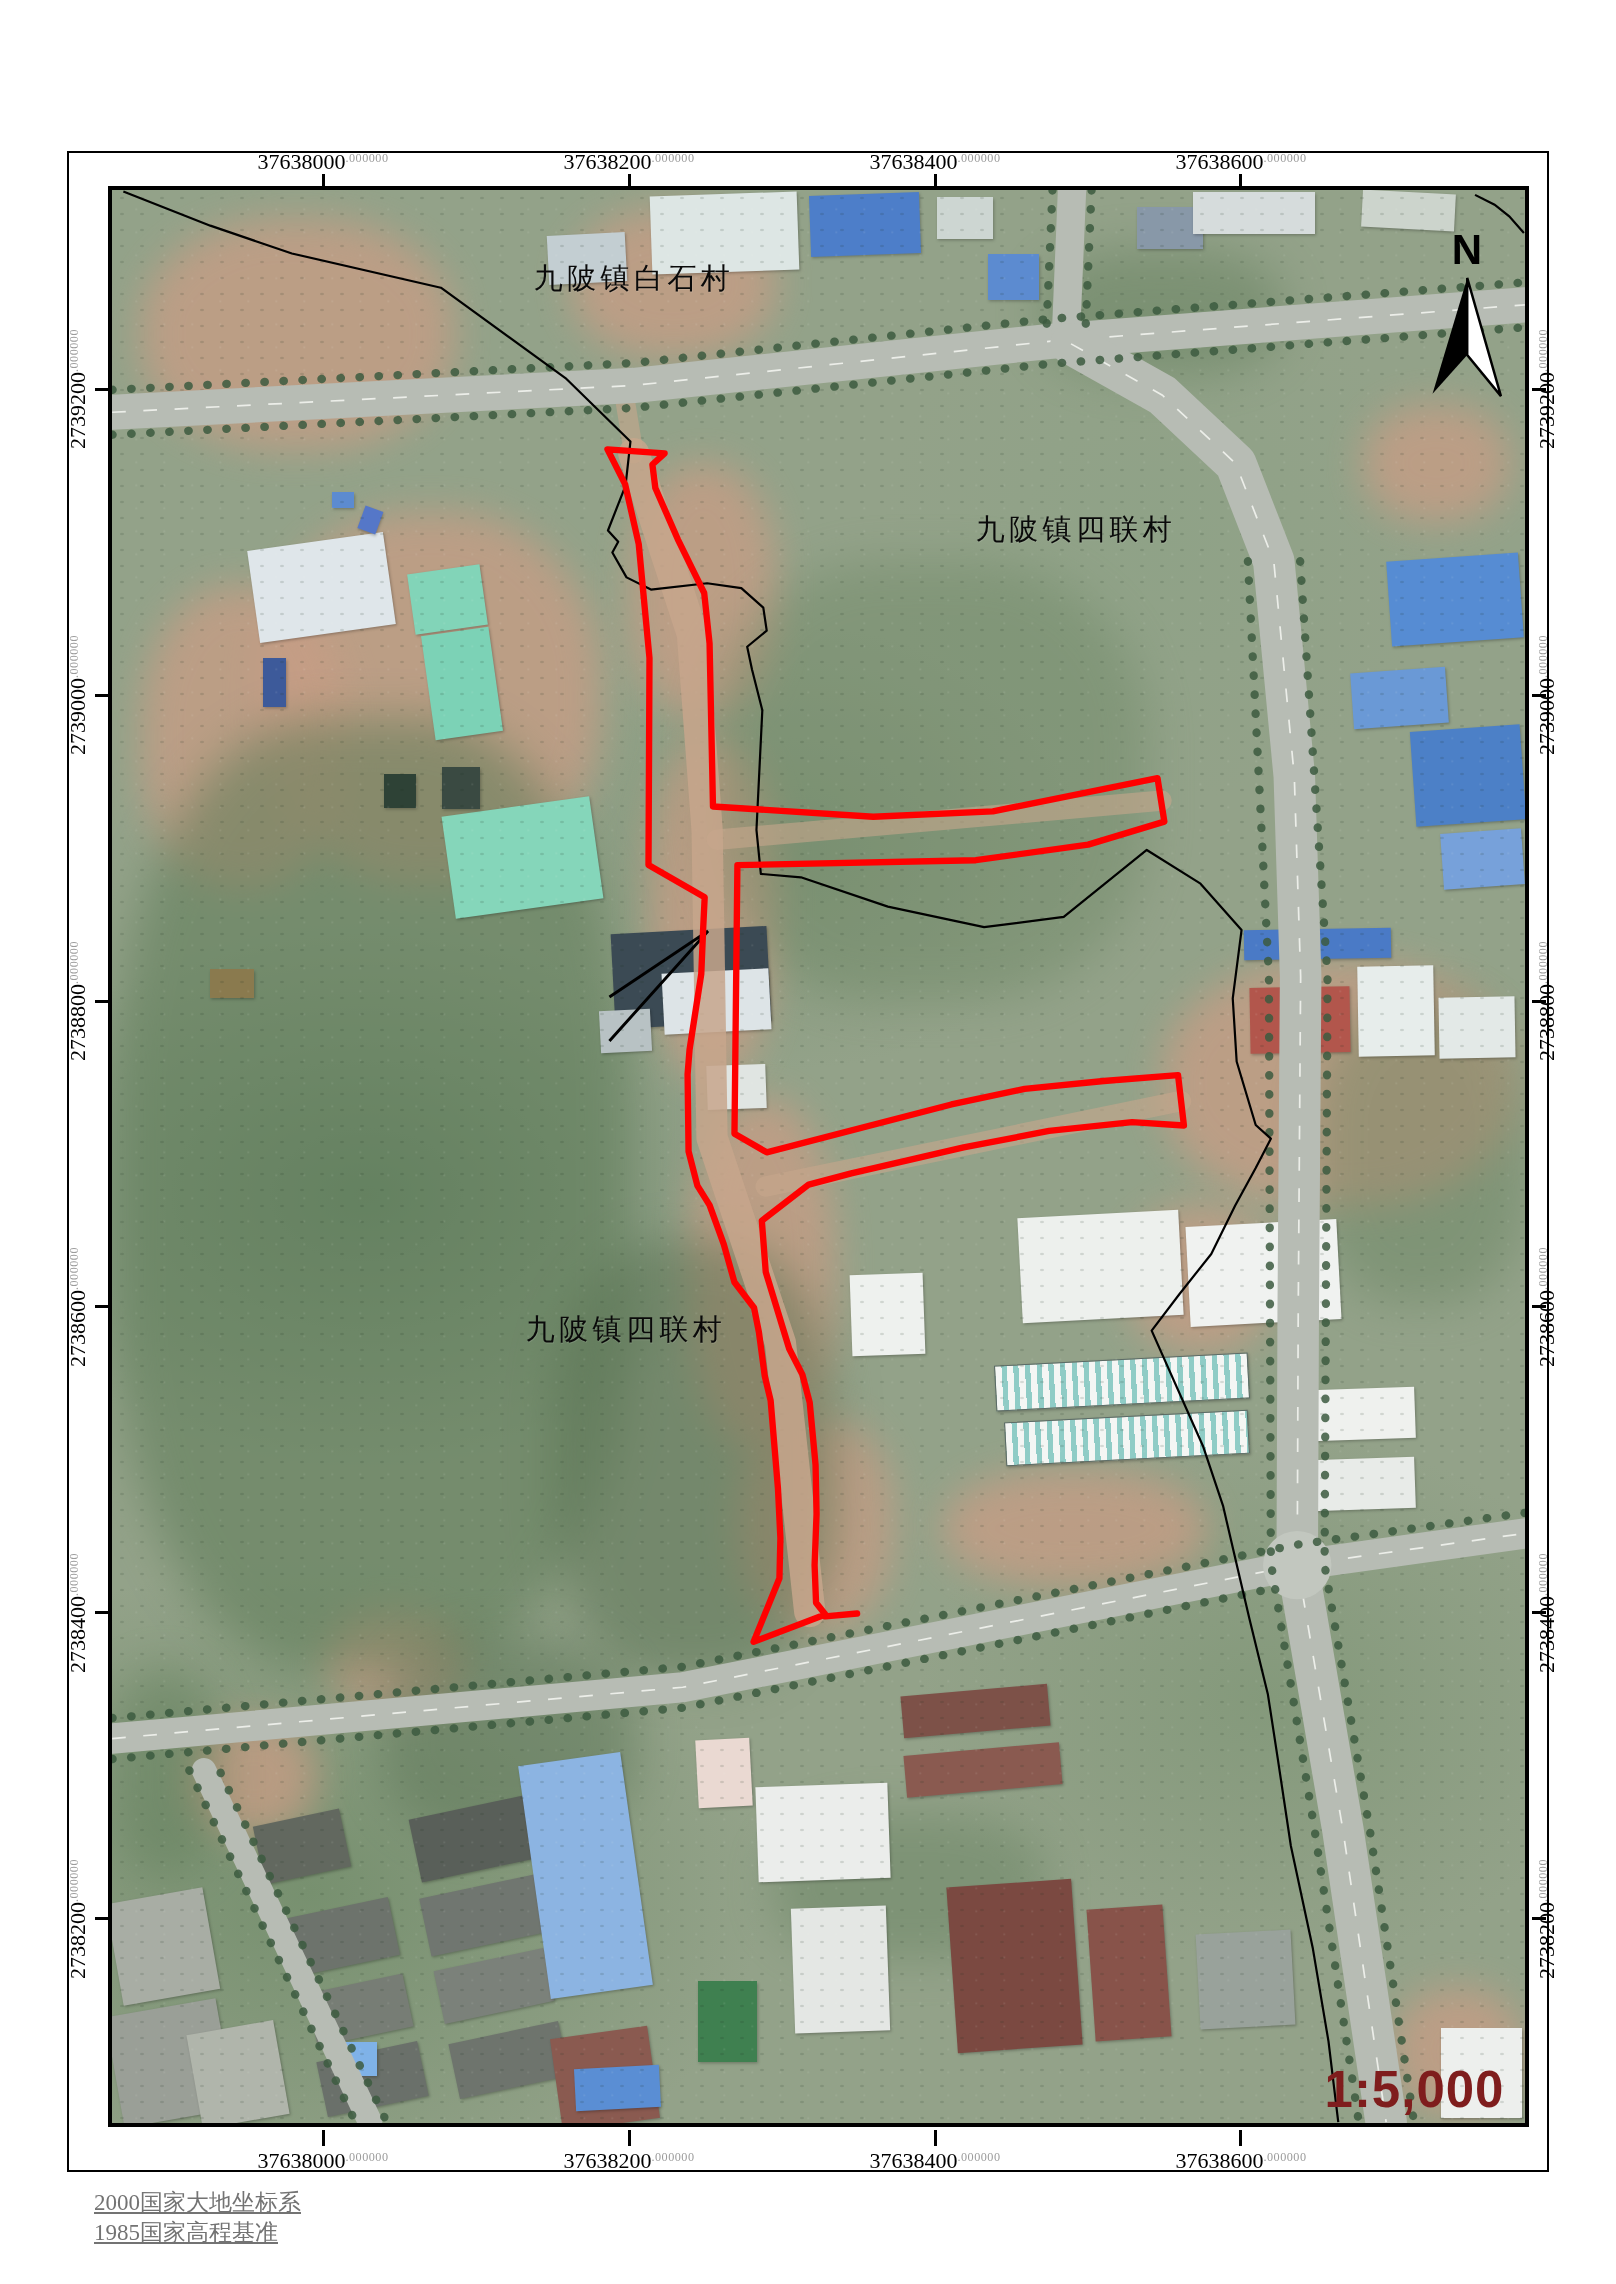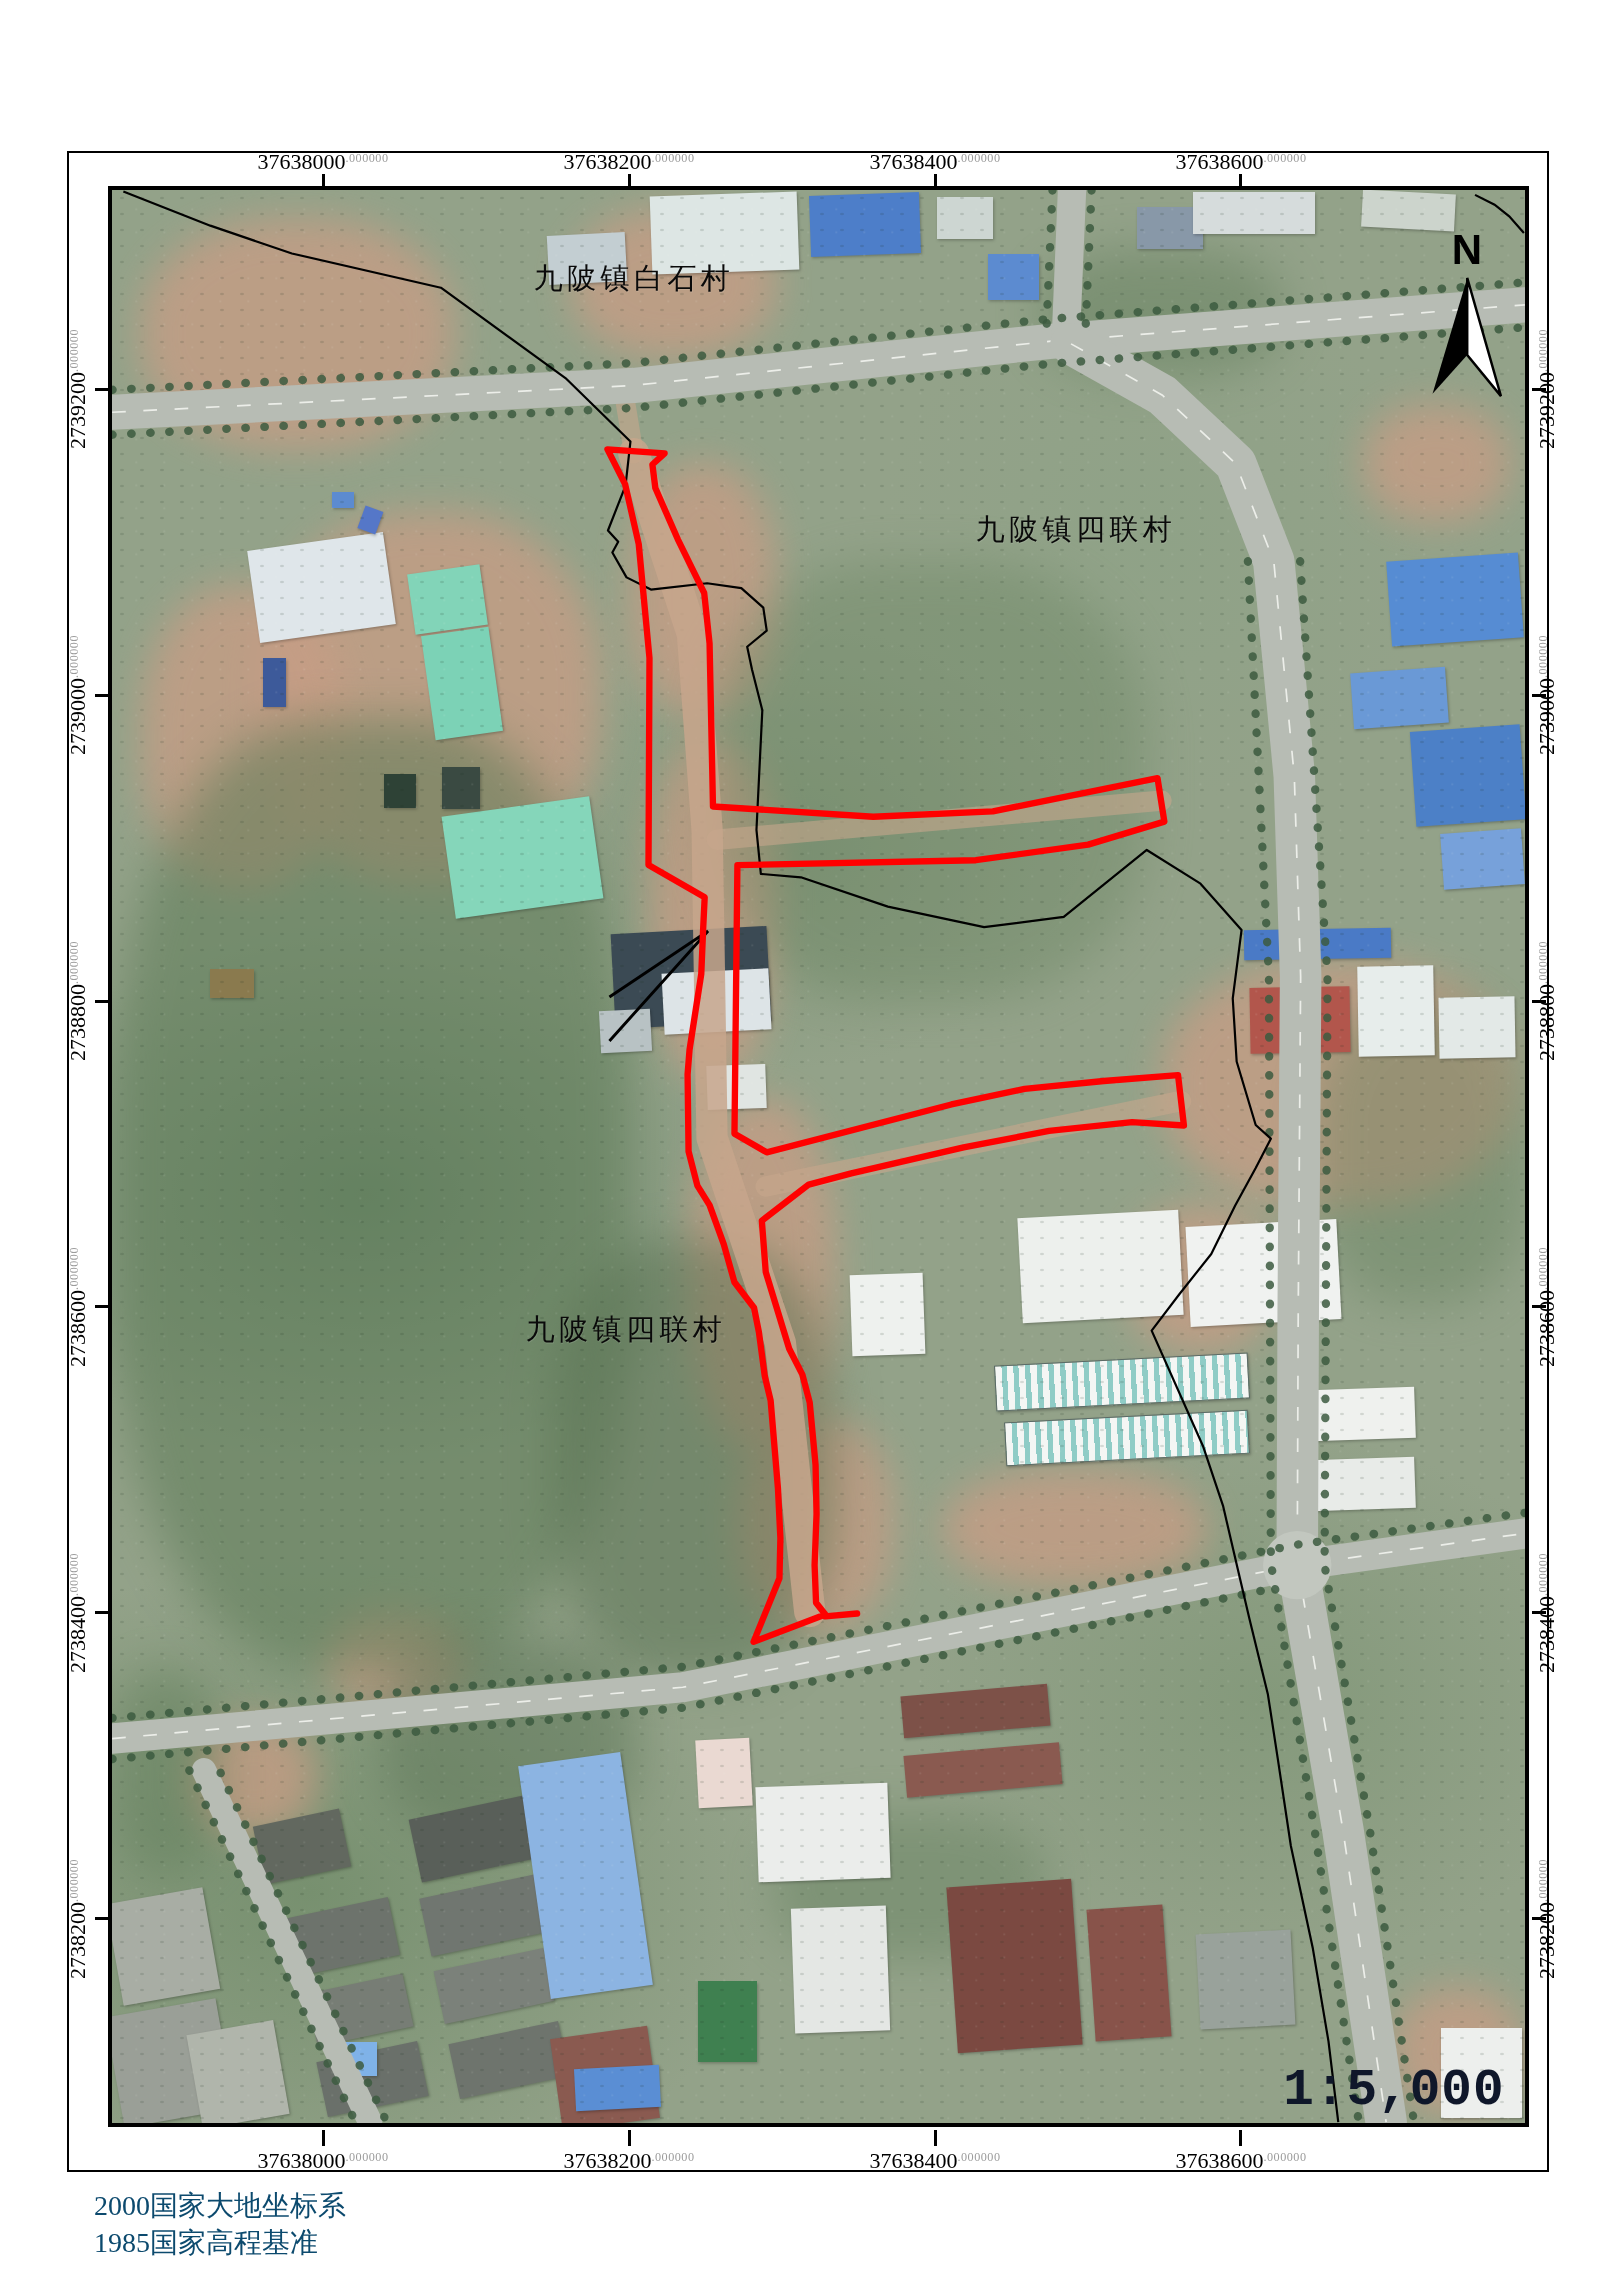--- a/index.html
+++ b/index.html
@@ -30,28 +30,28 @@
   .bus{background:repeating-linear-gradient(90deg,#f4f6f4 0 6.4px,#8fccc6 6.4px 11.7px);
        border:1.5px solid #5a6a66;box-sizing:border-box;}
   .map svg{position:absolute;left:0;top:0;}
   .village{position:absolute;transform:translate(-50%,-50%);white-space:nowrap;
        font-size:29px;color:#0a0a0a;letter-spacing:4.4px;text-shadow:0.5px 0.5px 0 rgba(255,255,255,.12);}
   .plot-box{position:absolute;border:3.4px solid #000;box-sizing:border-box;
        display:flex;align-items:center;justify-content:center;
        font-size:58px;font-weight:bold;letter-spacing:6.8px;color:#000;}
   .north-n{position:absolute;transform:translate(-50%,-50%);font-family:"Liberation Sans",sans-serif;
        font-size:42px;font-weight:bold;color:#000;}
-  .scale-text{position:absolute;right:20.5px;bottom:3.9px;font-family:Liberation Mono, monospace;
-       font-size:51px;font-weight:900;color:#0f172a;letter-spacing:1px;}
+  .scale-text{position:absolute;right:20.5px;bottom:3.9px;font-family:Liberation Sans, sans-serif;
+       font-size:51px;font-weight:900;color:#7f1d1d;letter-spacing:1px;}
   .coord{position:absolute;transform:translate(-50%,-50%);white-space:nowrap;color:#000;}
   .coord.rot{transform:translate(-50%,-50%) rotate(-90deg);}
   .c-main{font-size:22px;}
   .c-sup{font-size:12.2px;color:#9c9c9c;position:relative;top:-7.3px;letter-spacing:0.5px;}
   .tick{position:absolute;background:#000;}
-  .notes{position:absolute;left:94px;top:2188px;font-size:28px;color:#0c4a6e;line-height:1.32;}
+  .notes{position:absolute;left:94px;top:2188px;font-size:23px;color:#737373;line-height:1.32;text-decoration:underline;}
 </style>
 </head>
 <body>
 
 <div class="page">
 
 
   <div class="outer-frame"></div>
 
   <div class="map" id="map">

